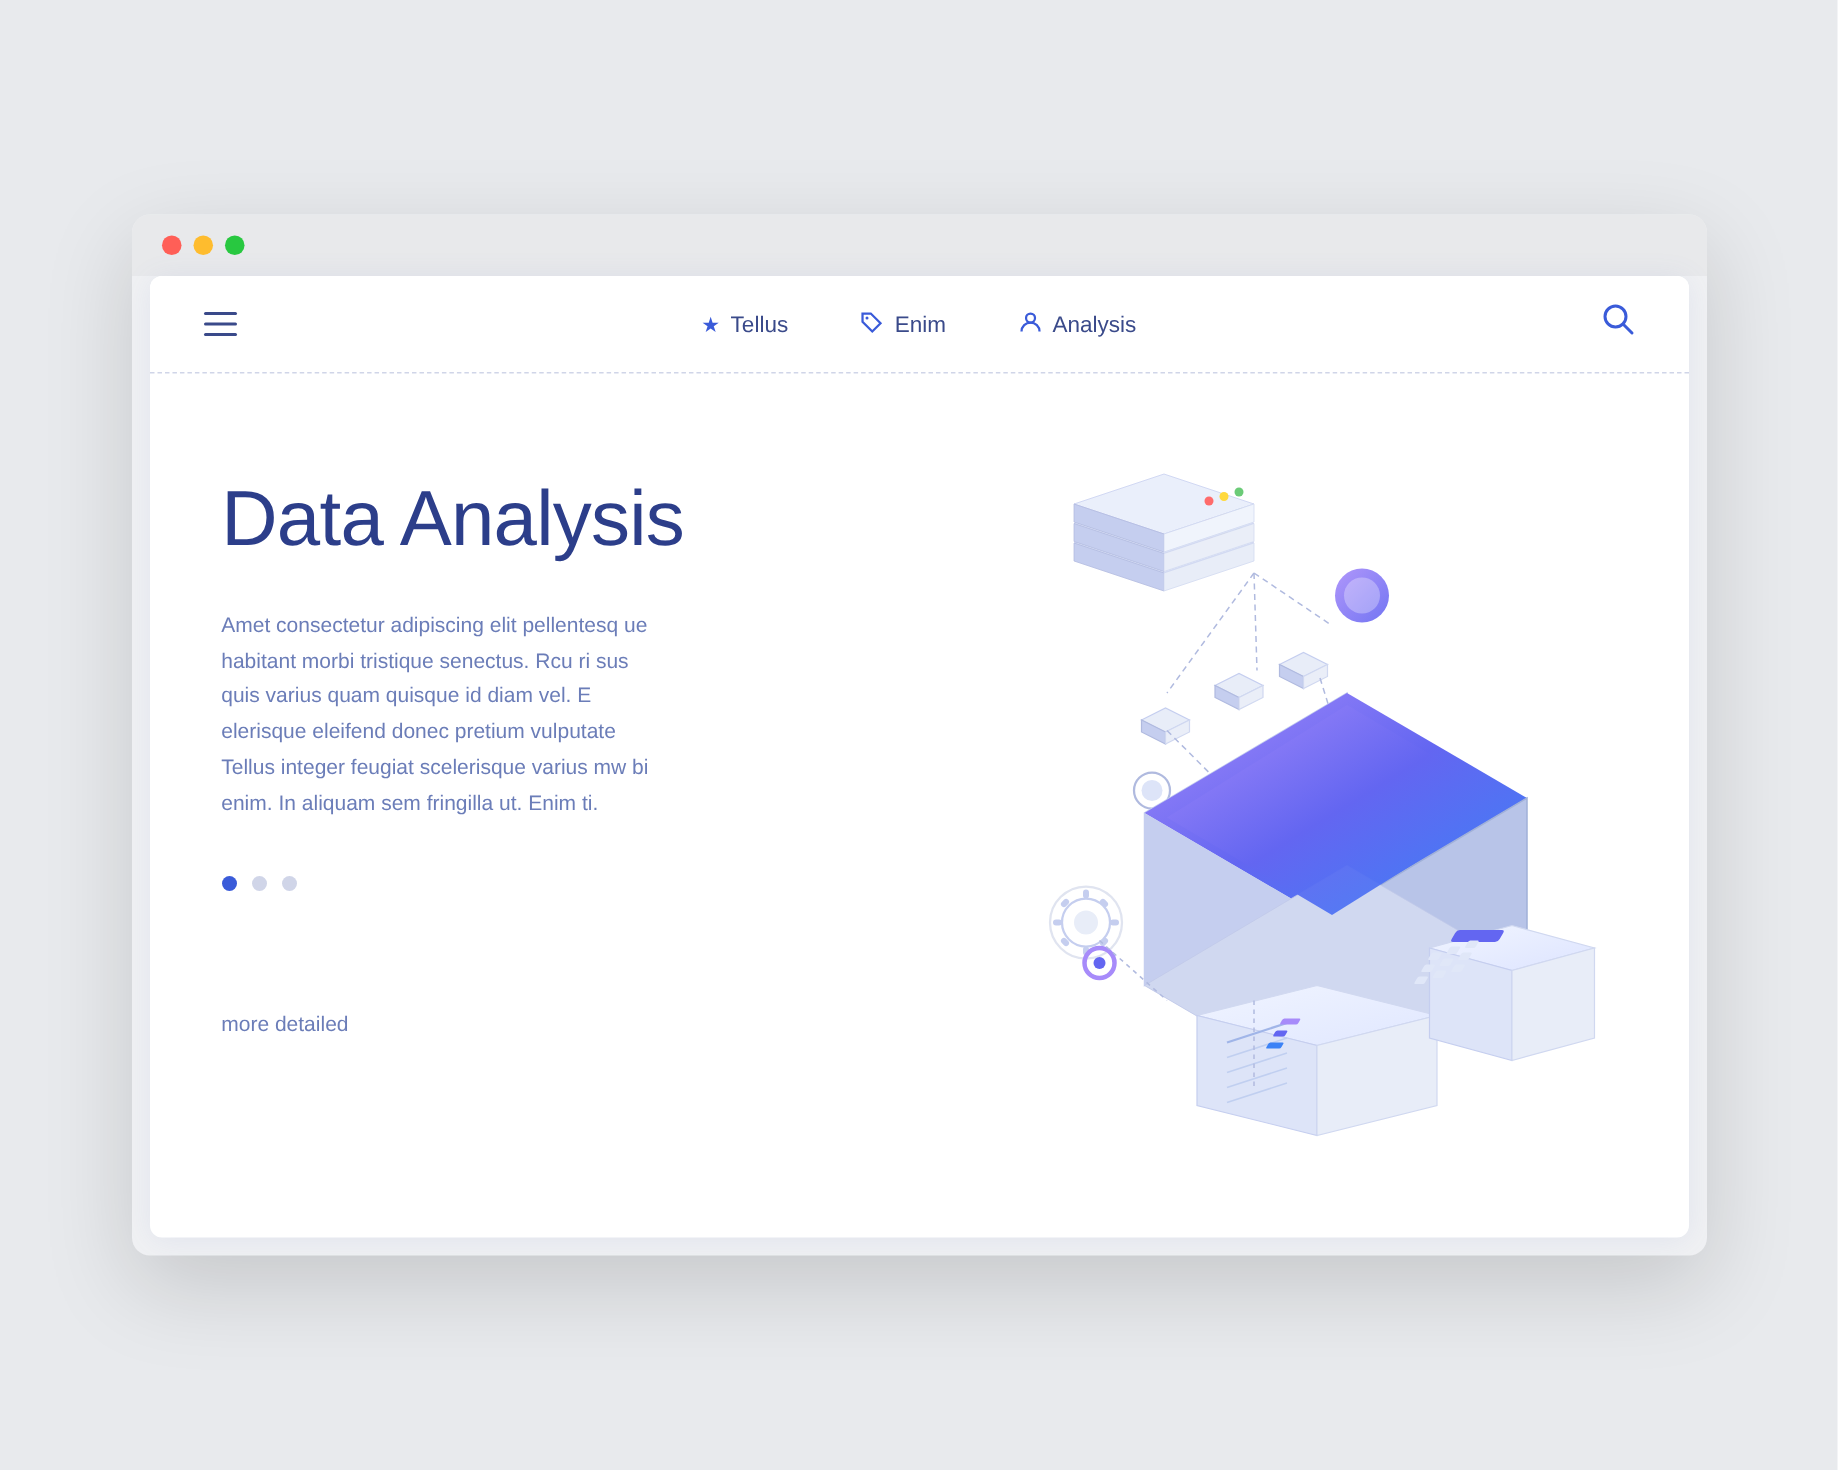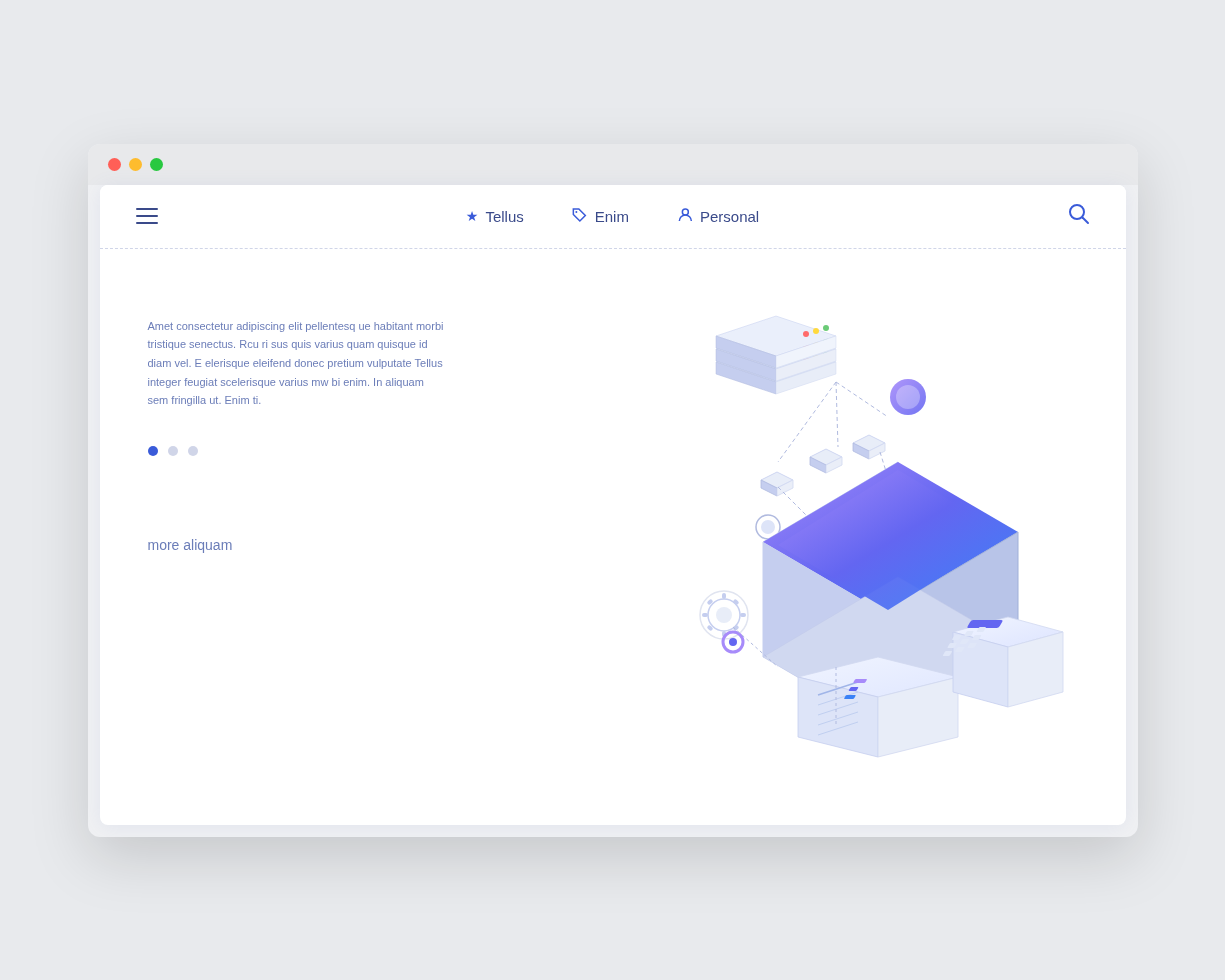--- a/index.html
+++ b/index.html
@@ -126,21 +126,21 @@
     .hero-title {
       font-size: 52px;
       font-weight: 300;
       color: #2c3e8a;
       line-height: 1.15;
       margin-bottom: 28px;
       letter-spacing: -0.5px;
     }
 
     .hero-description {
-      font-size: 11px;
+      font-size: 14px;
       color: #6b7db8;
       line-height: 1.7;
       max-width: 300px;
       margin-bottom: 36px;
     }
 
     .hero-dots {
       display: flex;
       gap: 10px;
       margin-bottom: 80px;
@@ -217,45 +217,46 @@
           </span>
           <span>Enim</span>
         </a>
         <a class="nav-item">
           <span class="nav-icon">
             <svg width="16" height="16" viewBox="0 0 16 16" fill="none">
               <circle cx="8" cy="5" r="3" stroke="#3a5bd9" stroke-width="1.5" fill="none"></circle>
               <path d="M2 14c0-3.3 2.7-6 6-6s6 2.7 6 6" stroke="#3a5bd9" stroke-width="1.5" fill="none"></path>
             </svg>
           </span>
-          <span>Personal</span>
+          <span>Analysis</span>
         </a>
       </div>
 
       <div class="nav-search">
         <svg width="22" height="22" viewBox="0 0 22 22" fill="none">
           <circle cx="9" cy="9" r="7" stroke="#3a5bd9" stroke-width="2"></circle>
           <line x1="14.5" y1="14.5" x2="20" y2="20" stroke="#3a5bd9" stroke-width="2" stroke-linecap="round"></line>
         </svg>
       </div>
     </nav>
 
     <hr class="nav-divider">
 
     <div class="hero">
       <div class="hero-left">
+        <h1 class="hero-title">Data Analysis</h1>
         <p class="hero-description">Amet consectetur adipiscing elit pellentesq ue habitant morbi tristique senectus. Rcu ri sus quis varius quam quisque id diam vel. E elerisque eleifend donec pretium vulputate Tellus integer feugiat scelerisque varius mw bi enim. In aliquam sem fringilla ut. Enim ti.</p>
 
         <div class="hero-dots">
           <div class="hero-dot active"></div>
           <div class="hero-dot inactive"></div>
           <div class="hero-dot inactive"></div>
         </div>
 
-        <a class="hero-link">more aliquam</a>
+        <a class="hero-link">more detailed</a>
       </div>
 
       <div class="hero-right">
         <div class="iso-scene">
           <svg class="iso-svg" viewBox="0 0 520 500" fill="none" xmlns="http://www.w3.org/2000/svg">
 
             <defs>
               <linearGradient id="phoneGrad" x1="0%" y1="0%" x2="100%" y2="100%">
                 <stop offset="0%" style="stop-color:#a78bfa;stop-opacity:1"></stop>
                 <stop offset="50%" style="stop-color:#6366f1;stop-opacity:1"></stop>

